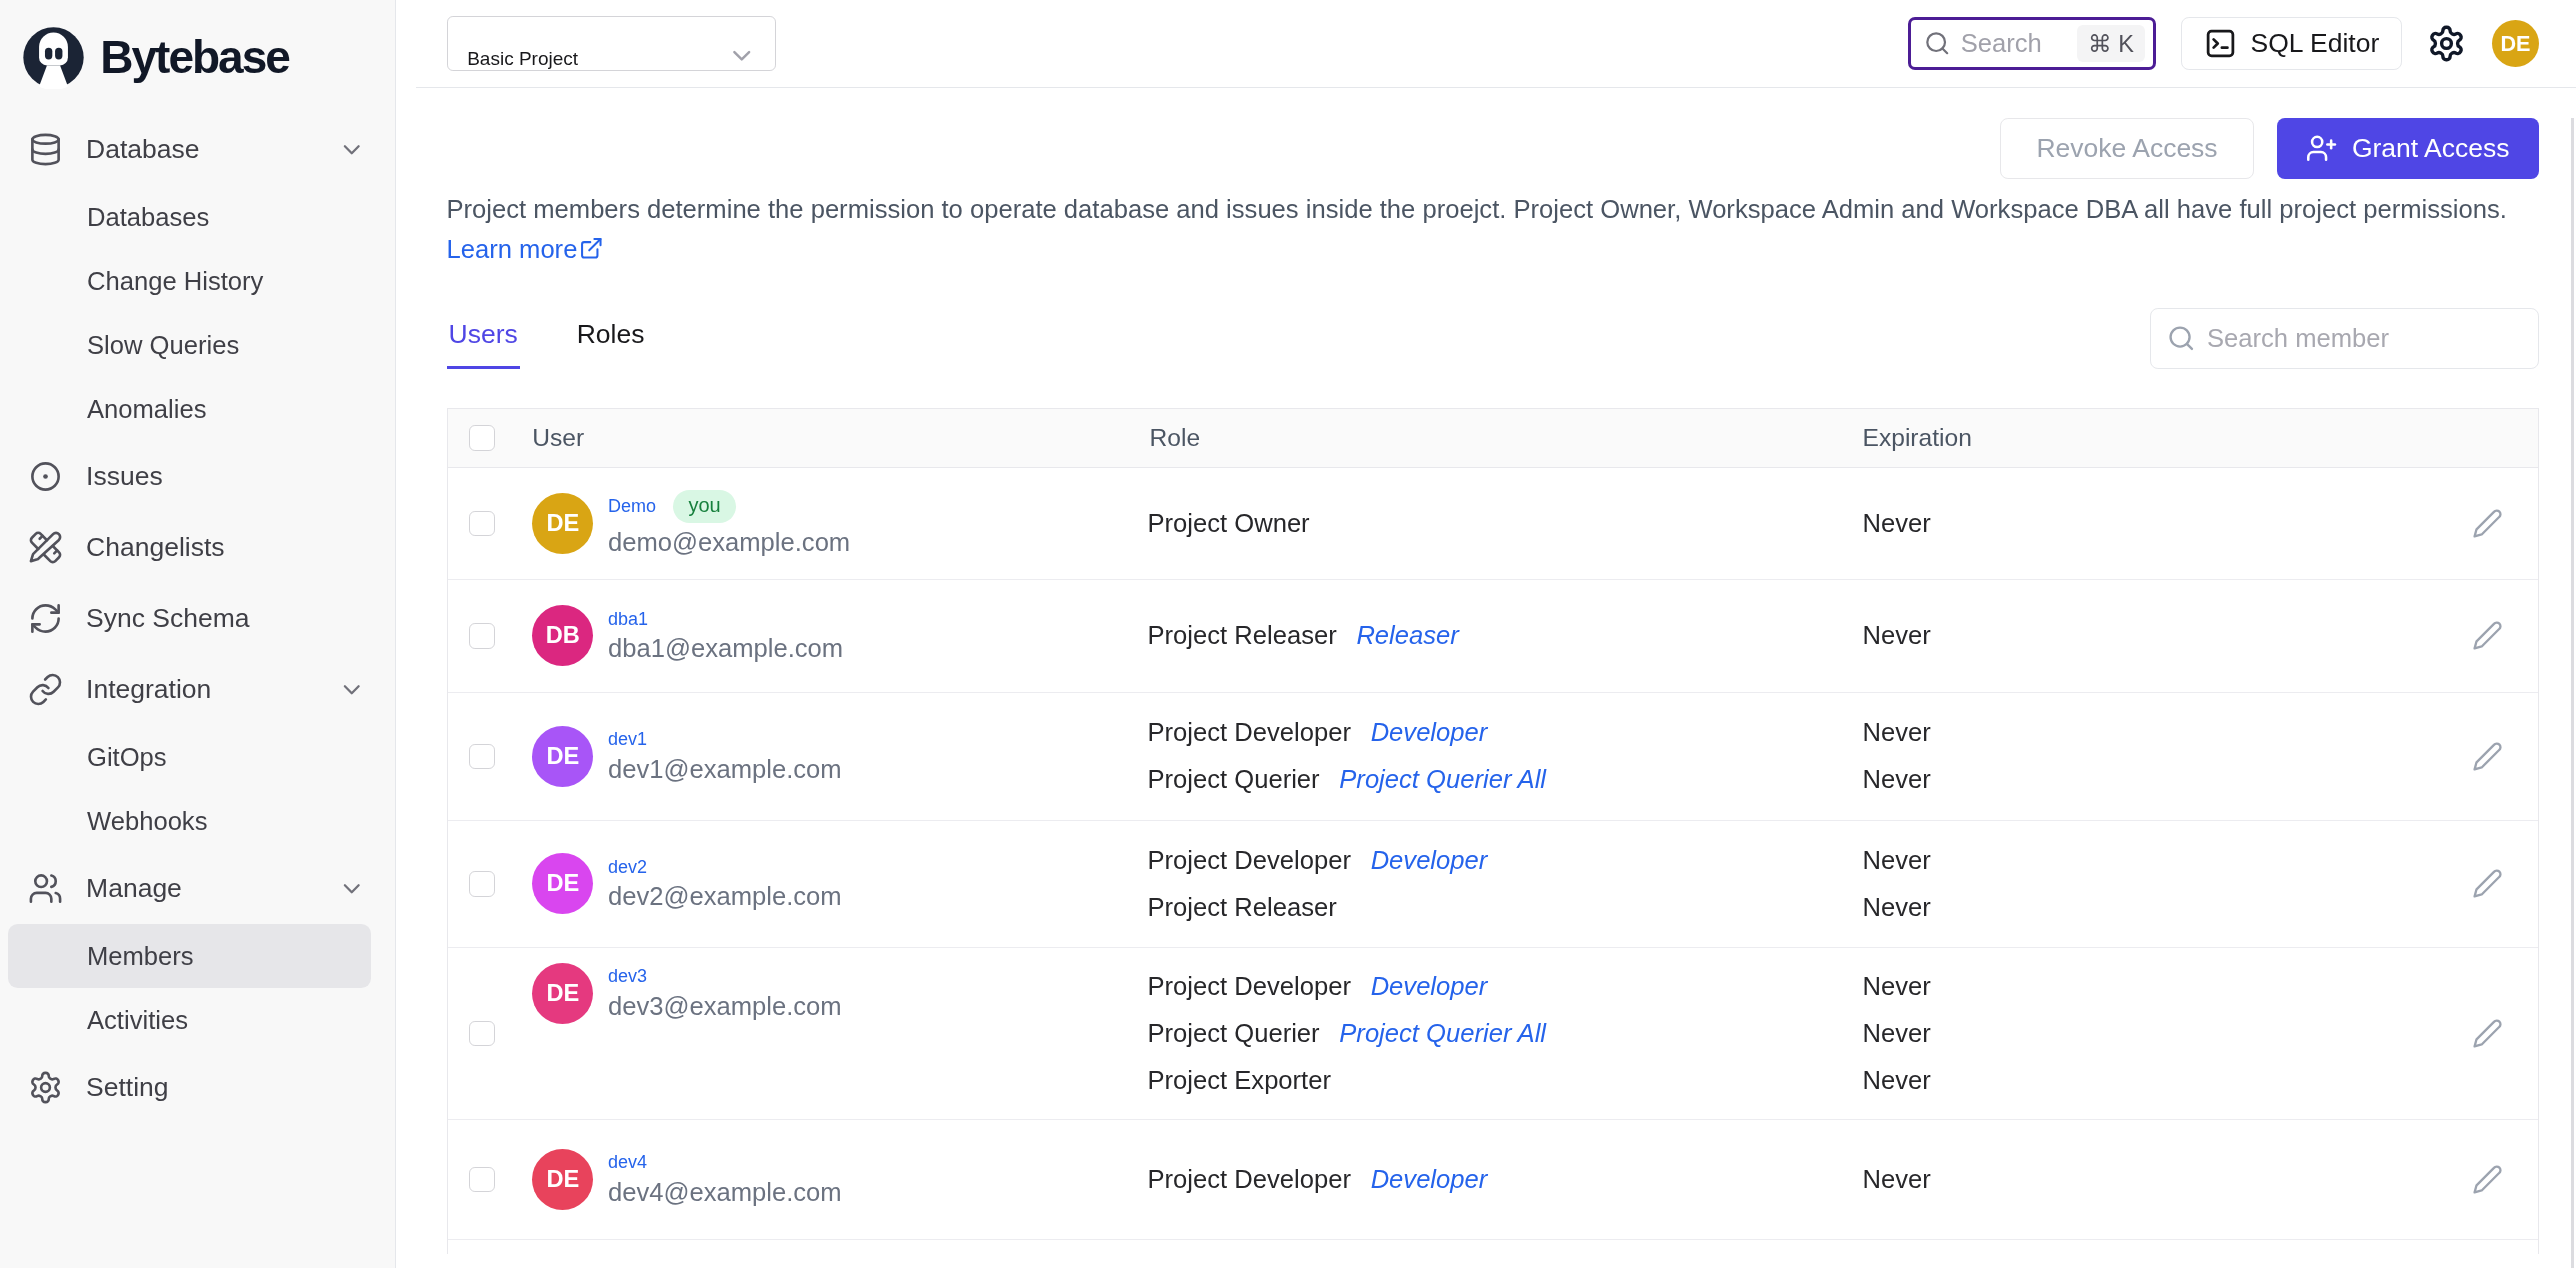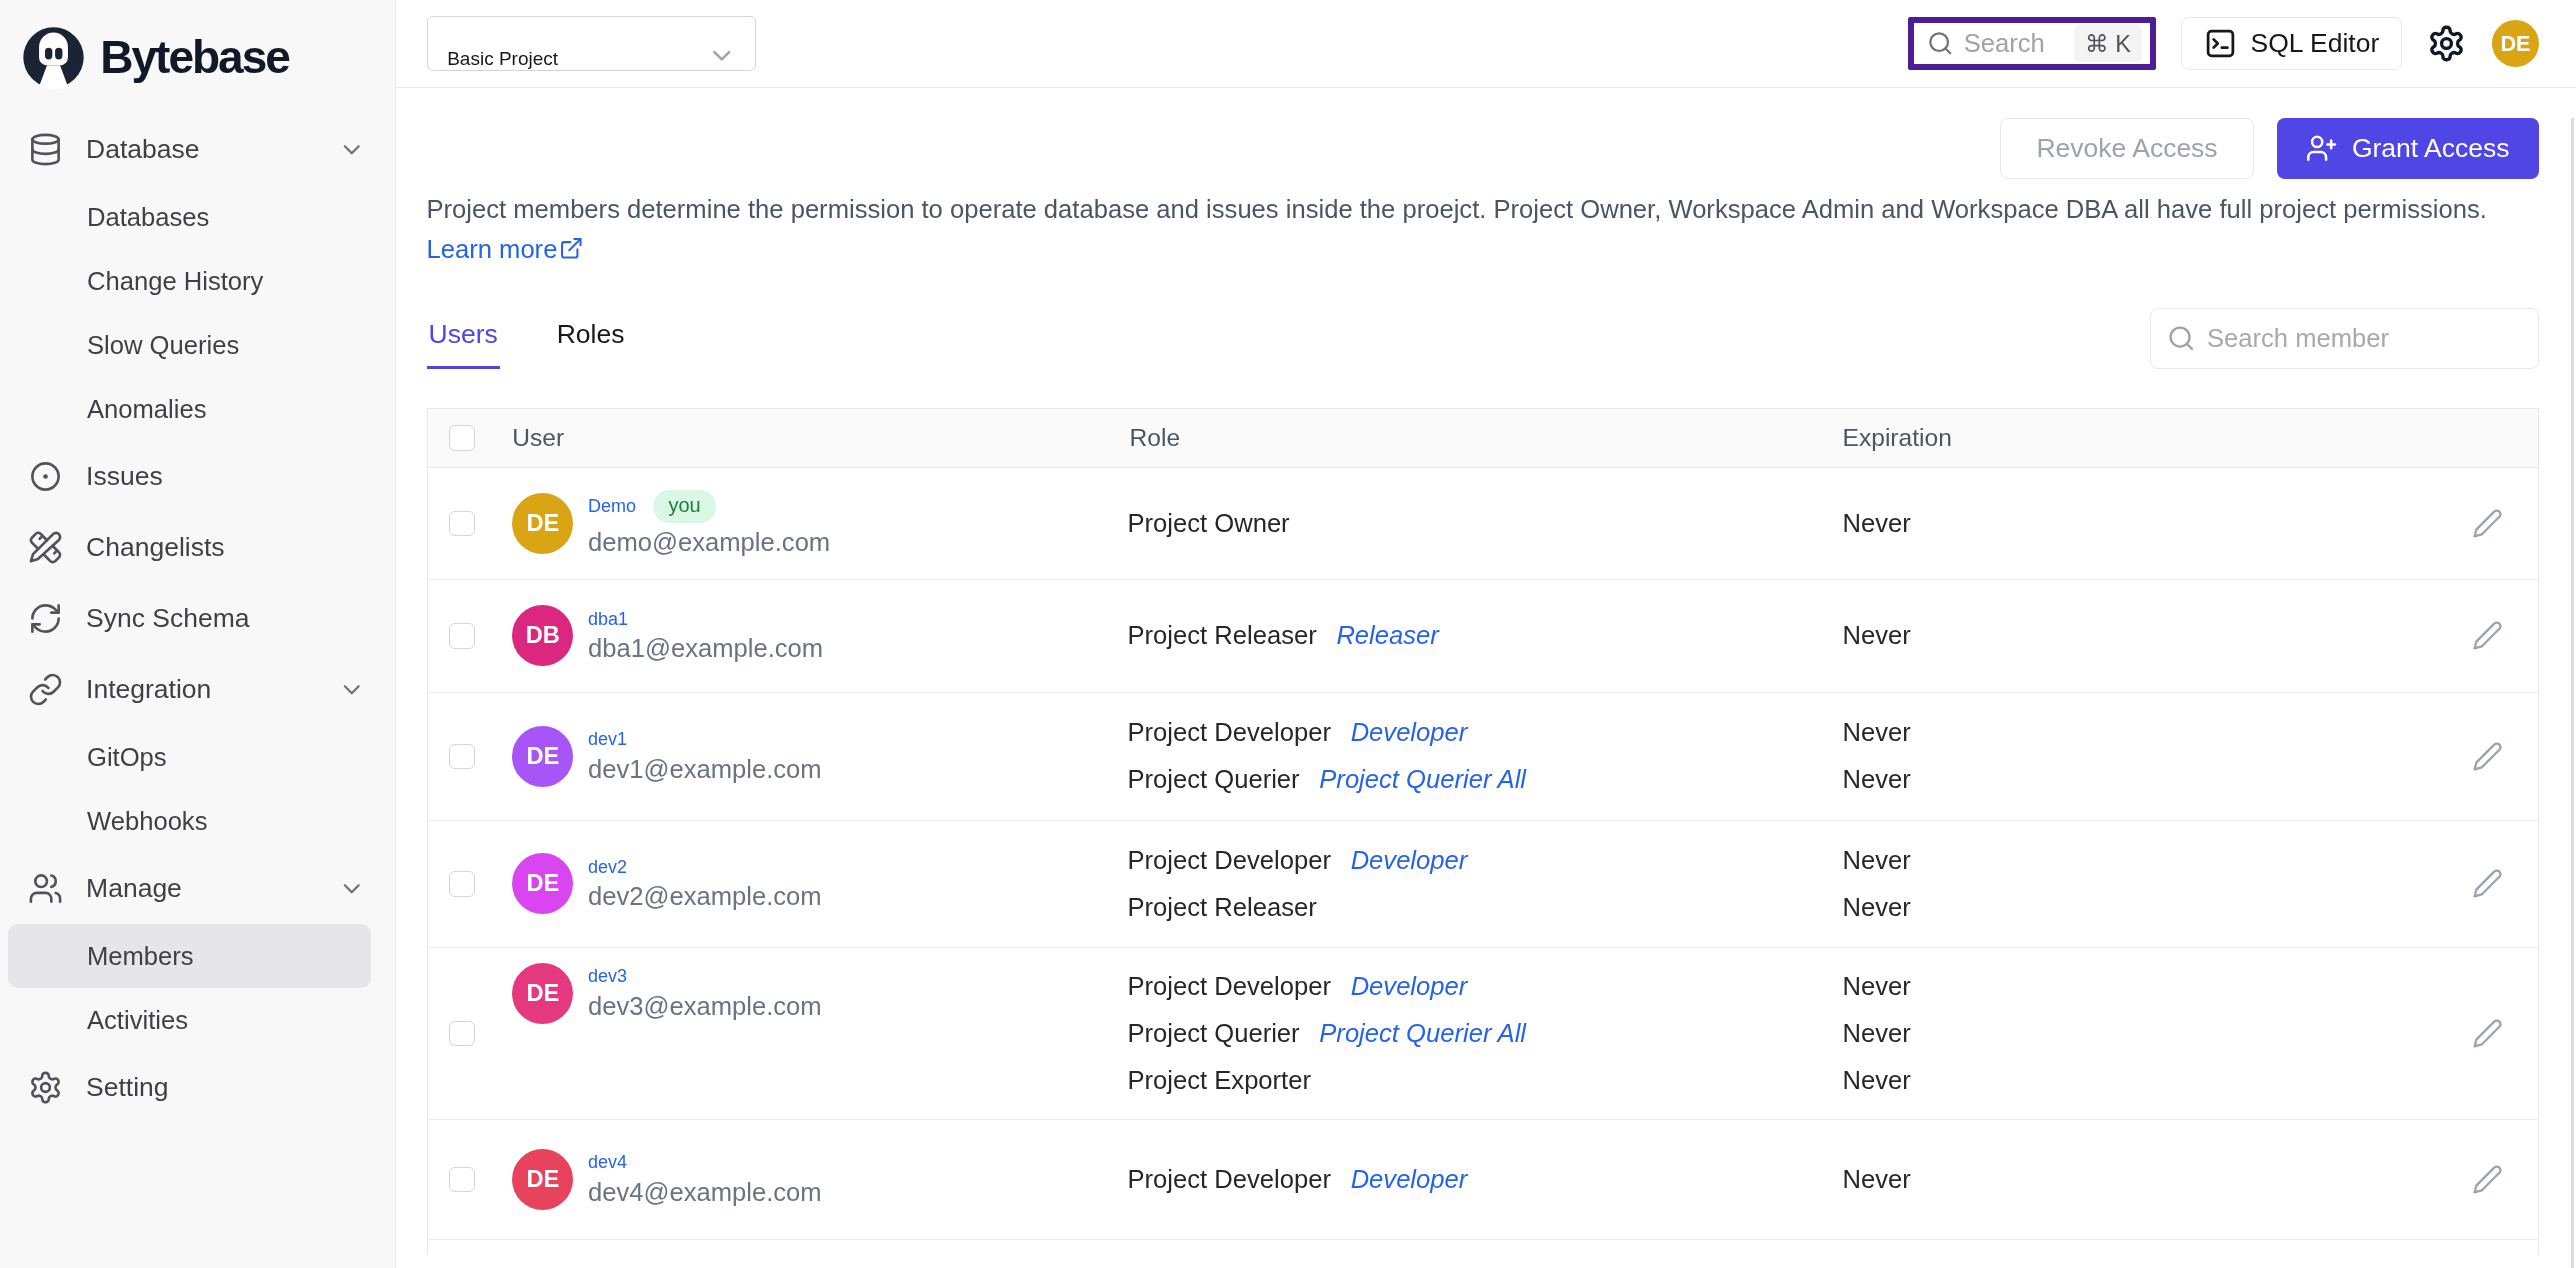--- a/index.html
+++ b/index.html
@@ -1,18 +1,18 @@
 <!DOCTYPE html>
 <html><head>
 <meta charset="utf-8">
 <style>
   * { box-sizing: border-box; margin: 0; padding: 0; }
   html,body { width:2576px; height:1268px; overflow:hidden; background:#fff;
     font-family:"Liberation Sans", sans-serif; color:#27272a; }
-  .app { display:flex; width:2576px; height:1268px; }
+  .app { display:flex; width:2576px; height:1268px;gap:20px; }
 
   
   .sidebar { width:396px; flex:0 0 396px; background:#f8f8f8; border-right:1px solid #e5e7eb;
     display:flex; flex-direction:column; }
   .logo { display:flex; align-items:center; gap:15.7px; padding:25.6px 21.6px 21.6px 21.6px; }
   .logo-text { font-size:46px; font-weight:800; color:#111827; letter-spacing:-2px; }
   .nav { display:flex; flex-direction:column; padding:3.9px 0; }
   .nav-item { display:flex; align-items:center; height:71px; padding:0 29.5px 0 27.5px;
     color:#3f3f46; font-size:26.5px; font-weight:500; cursor:pointer; }
   .nav-item .icn { width:35px; height:35px; color:#52525b; margin-right:23.6px; flex:0 0 35px; }
@@ -24,21 +24,21 @@
 
   
   .main { flex:1; display:flex; flex-direction:column; position:relative; }
   .topbar { height:88px; flex:0 0 88px; border-bottom:1px solid #e5e7eb; background:#fff;
     display:flex; align-items:center; padding:0 37px 0 30.5px; gap:25.6px; }
   .proj-select { width:329px; height:55px; border:1px solid #d4d4d8; border-radius:5.9px;
     display:flex; align-items:flex-end; justify-content:space-between; padding:0 17.7px 0 19.7px;
     font-size:19px; color:#18181b; cursor:pointer; background:#fff; }
   .proj-select .chev { width:29.5px; height:29.5px; color:#a1a1aa; }
   .tb-spacer { flex:1; }
-  .searchbox { width:248px; height:53px; border:6px solid #4c1d95; border-radius:2px; background:#fff;
+  .searchbox { width:248px; height:53px; border:3px solid #4c1d95; border-radius:7px; background:#fff;
     display:flex; align-items:center; padding:0 7.9px 0 13.8px; gap:9.8px; color:#a1a1aa; cursor:text; }
   .searchbox .icn { width:26.5px; height:26.5px; color:#71717a; flex:0 0 26.5px; }
   .searchbox input { border:none; outline:none; flex:1; min-width:0; font-size:25.6px;
     font-family:inherit; color:#52525b; background:transparent; }
   .searchbox input::placeholder { color:#a1a1aa; }
   .kbd { background:#f4f4f5; border-radius:5.9px; padding:4.9px 10.8px; font-size:23.6px; color:#52525b; white-space:nowrap; }
   .sql-btn { height:53px; border:1px solid #e5e7eb; border-radius:7.9px; background:#fff;
     display:flex; align-items:center; gap:13.8px; padding:0 21.6px; font-size:26.5px; font-weight:500;
     color:#18181b; cursor:pointer; }
   .sql-btn .icn { width:33px; height:33px; color:#18181b; }

